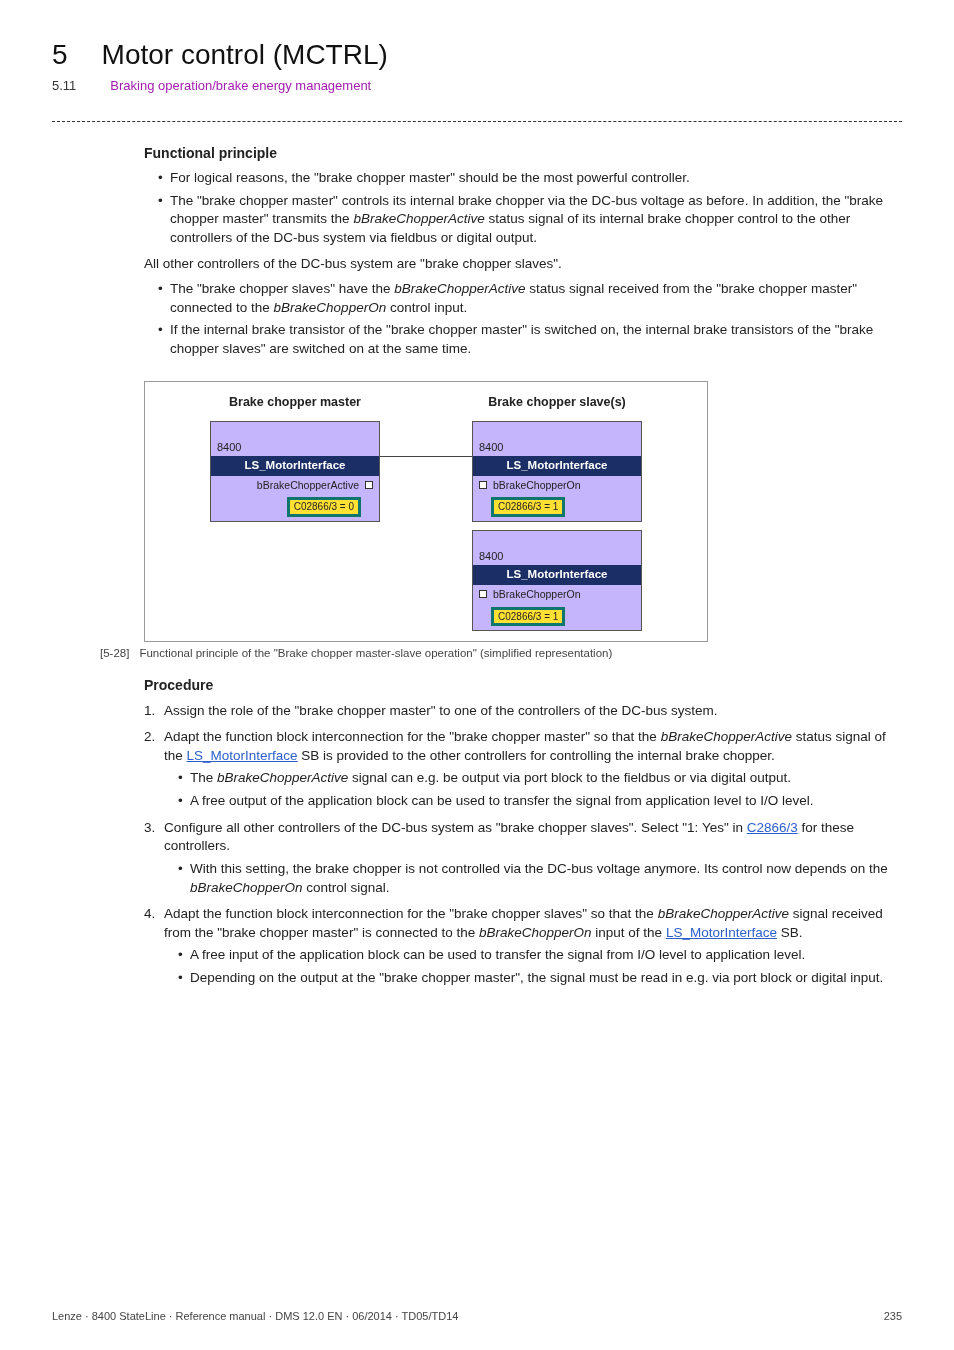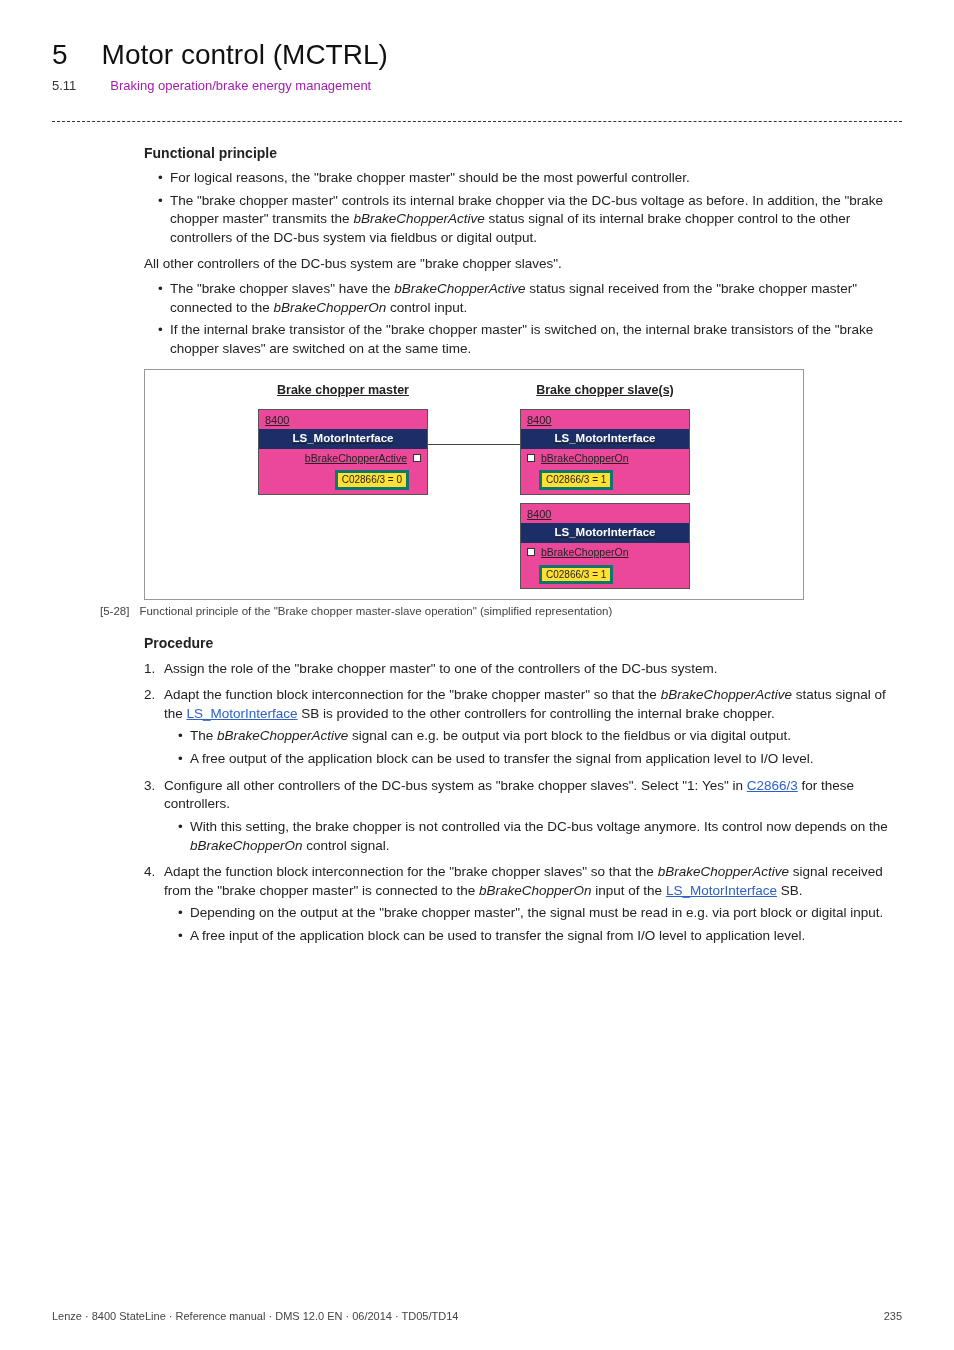--- a/index.html
+++ b/index.html
@@ -36,43 +36,42 @@
   .sub-bullets > li { position: relative; padding-left: 12px; margin-bottom: 4px; }
   .sub-bullets > li::before { content: "•"; position: absolute; left: 0; top: 0; }
   .num-list { list-style: none; padding-left: 0; margin-top: 6px; }
   .num-list > li { position: relative; padding-left: 20px; margin-bottom: 8px; }
   .num-list > li .li-num { position: absolute; left: 0; top: 0; }
   .italic { font-style: italic; }
   .link { color: #2b5fca; text-decoration: underline; }
   .diagram-wrap {
     border: 1px solid #999;
     padding: 12px 18px 10px 18px;
-    margin: 10px 0 2px 0;
-    width: 660px;
+    margin: 22px 0 2px 0;
+    width: 564px;
     background: #fff;
-    text-decoration: underline;
   }
   .diagram-cols {
     display: flex;
     gap: 92px;
     justify-content: center;
     position: relative;
   }
   .col {
     display: flex;
     flex-direction: column;
     align-items: center;
     gap: 8px;
   }
   .col .col-title { font-weight: 700; font-size: 12.5px; text-align: center; margin-bottom: 2px; }
   .block8400 {
     border: 1px solid #555;
-    background: #ec4899;
+    background: #c4b5fd;
     width: 170px;
-    padding: 3px 6px 0 6px;
+    padding: 18px 6px 0 6px;
     font-size: 11px;
   }
   .block8400 .b-label { font-size: 11px; margin-bottom: 1px; }
   .ls-box {
     background: #1b2e66;
     color: #fff;
     font-weight: 700;
     text-align: center;
     font-size: 11.5px;
     padding: 2px 3px;
@@ -224,22 +223,22 @@
       <ul class="sub-bullets">
         <li>
           <span>With this setting, the brake chopper is not controlled via the DC-bus voltage anymore. Its control now depends on the </span><span class="italic">bBrakeChopperOn</span><span> control signal.</span>
         </li>
       </ul>
     </li>
     <li>
       <span class="li-num">4.</span>
       <span>Adapt the function block interconnection for the "brake chopper slaves" so that the </span><span class="italic">bBrakeChopperActive</span><span> signal received from the "brake chopper master" is connected to the </span><span class="italic">bBrakeChopperOn</span><span> input of the </span><a class="link" href="#">LS_MotorInterface</a><span> SB.</span>
       <ul class="sub-bullets">
+        <li>A free input of the application block can be used to transfer the signal from I/O level to application level.</li>
         <li>Depending on the output at the "brake chopper master", the signal must be read in e.g. via port block or digital input.</li>
-        <li>A free input of the application block can be used to transfer the signal from I/O level to application level.</li>
       </ul>
     </li>
   </ol>
 
 </div>
 
 <div class="footer">
   <span>Lenze · 8400 StateLine · Reference manual · DMS 12.0 EN · 06/2014 · TD05/TD14</span>
   <span>235</span>
 </div>

